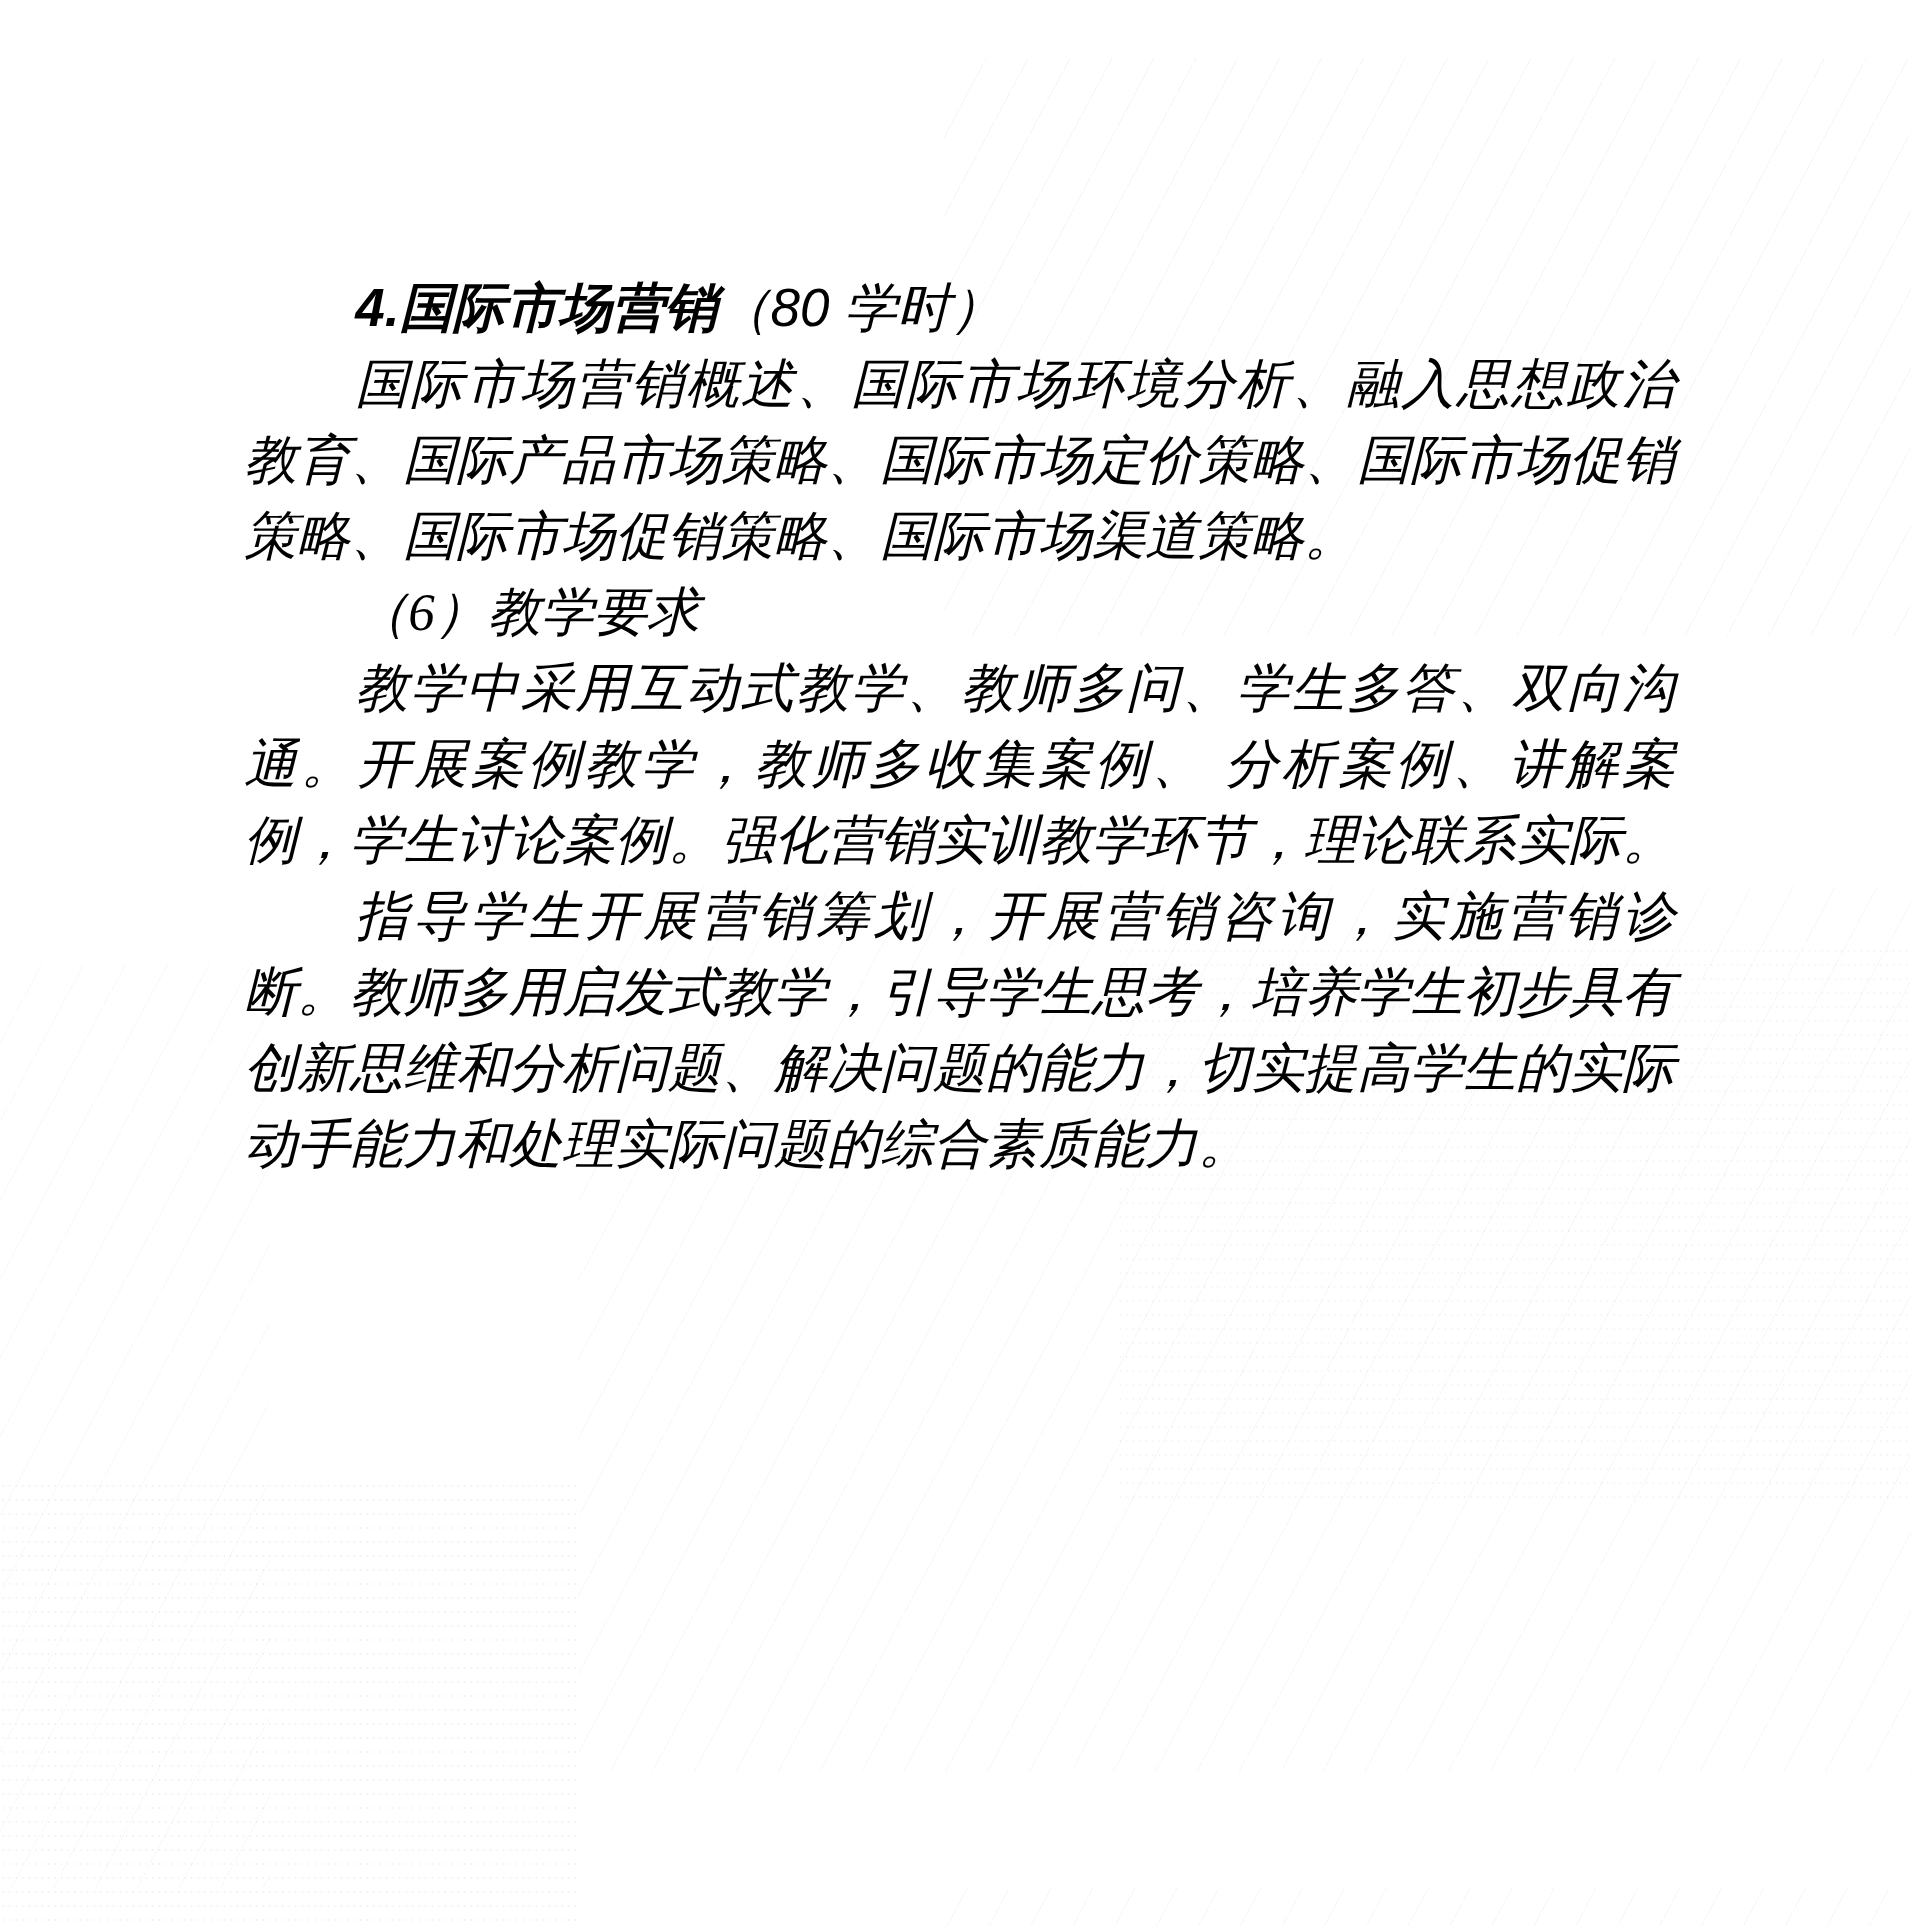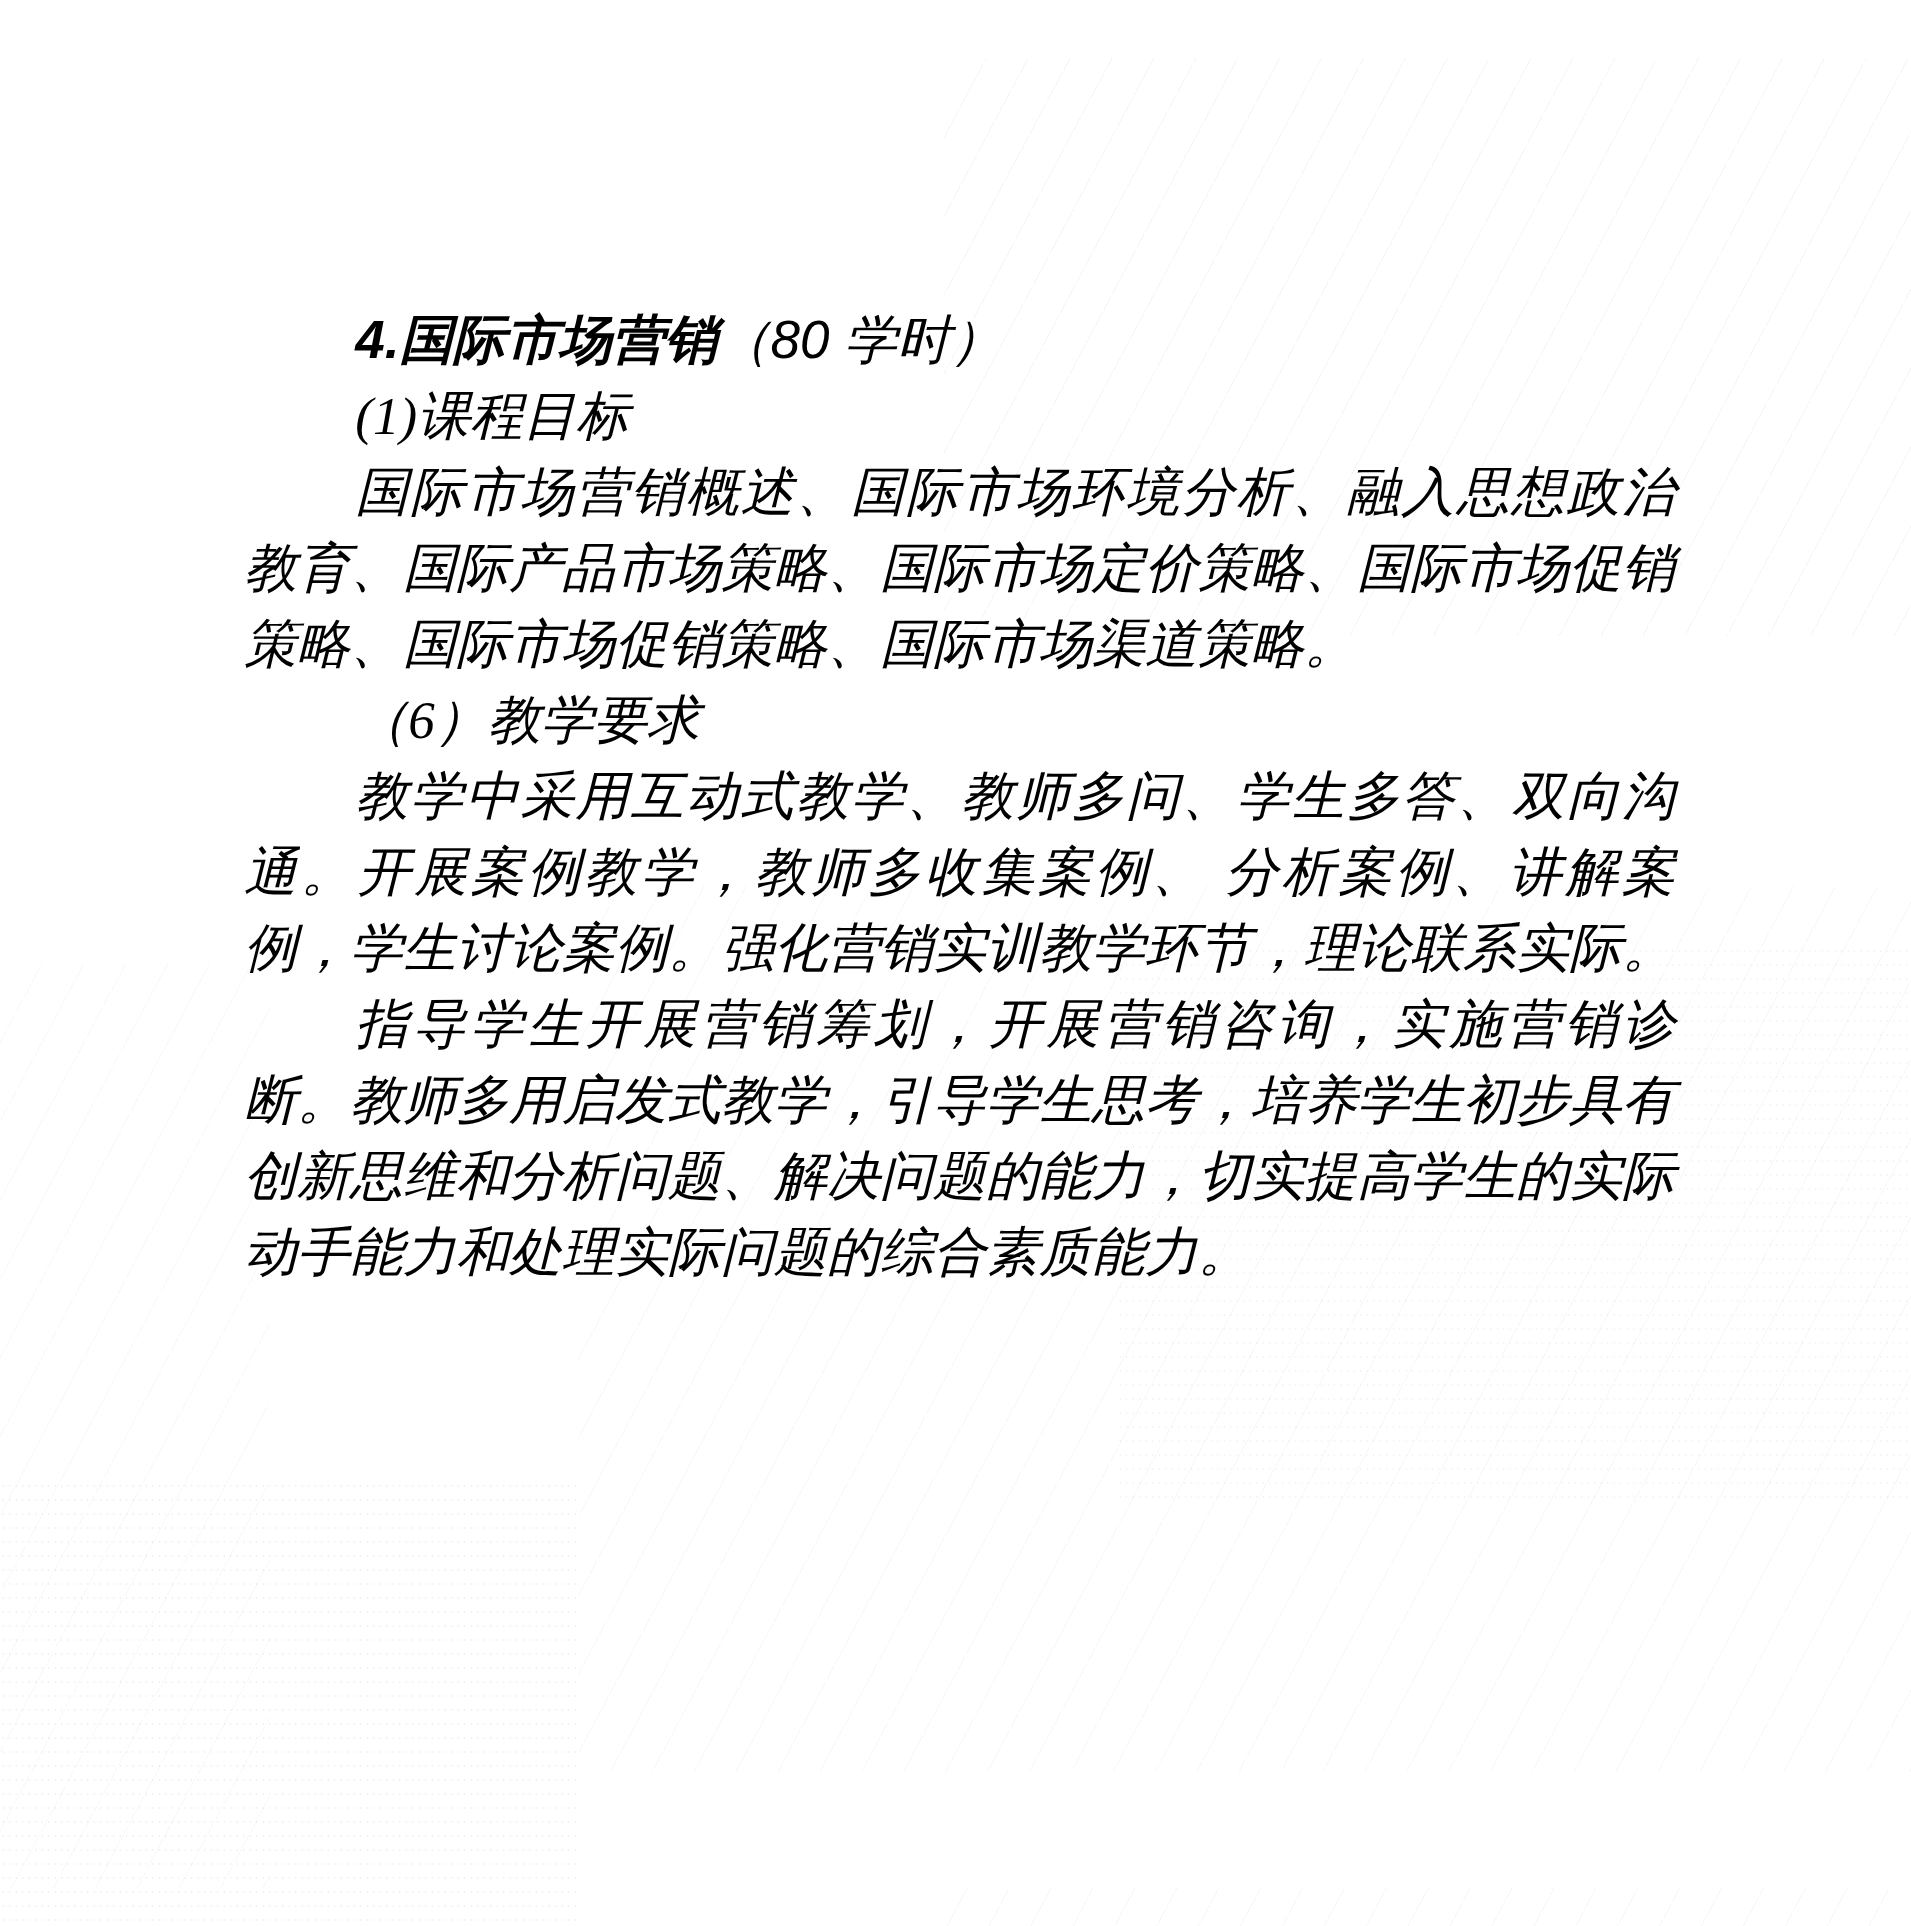--- a/index.html
+++ b/index.html
@@ -49,40 +49,38 @@
     line-height: 76px;
     color: #000000;
     text-align: justify;
     line-break: strict;
     word-break: normal;
   }
   .para { margin: 0; }
   .para.indent { text-indent: 2.1em; }
   .para.heading {
     font-family: "Liberation Sans", "DejaVu Sans", sans-serif;
-    margin-top: 32px;
   }
   .para.heading .h-bold   { font-weight: 700; }
   .para.heading .h-normal { font-weight: 400; }
 </style>
 </head>
 <body>
 
 <div class="page">
 
   <div class="artifact artifact-diag a-diag-1"></div>
   <div class="artifact artifact-diag a-diag-2"></div>
   <div class="artifact artifact-diag a-diag-3"></div>
   <div class="artifact artifact-diag a-diag-4"></div>
   <div class="artifact artifact-rows a-rows-1"></div>
   <div class="artifact artifact-rows a-rows-2"></div>
 
   <main class="text-block" id="paragraphs">
       <p class="para indent heading"><span class="h-bold">4.国际市场营销</span><span class="h-normal">（80 学时）</span></p>
-      <p class="para indent">(1)课程目标</p>
       <p class="para indent">国际市场营销概述、国际市场环境分析、融入思想政治教育、国际产品市场策略、国际市场定价策略、国际市场促销策略、国际市场促销策略、国际市场渠道策略。</p>
       <p class="para indent">（6）教学要求</p>
       <p class="para indent">教学中采用互动式教学、教师多问、学生多答、双向沟通。开展案例教学，教师多收集案例、 分析案例、讲解案例，学生讨论案例。强化营销实训教学环节，理论联系实际。</p>
       <p class="para indent">指导学生开展营销筹划，开展营销咨询，实施营销诊断。教师多用启发式教学，引导学生思考，培养学生初步具有创新思维和分析问题、解决问题的能力，切实提高学生的实际动手能力和处理实际问题的综合素质能力。</p>
     </main>
 
 </div>
 
 
 </body></html>

